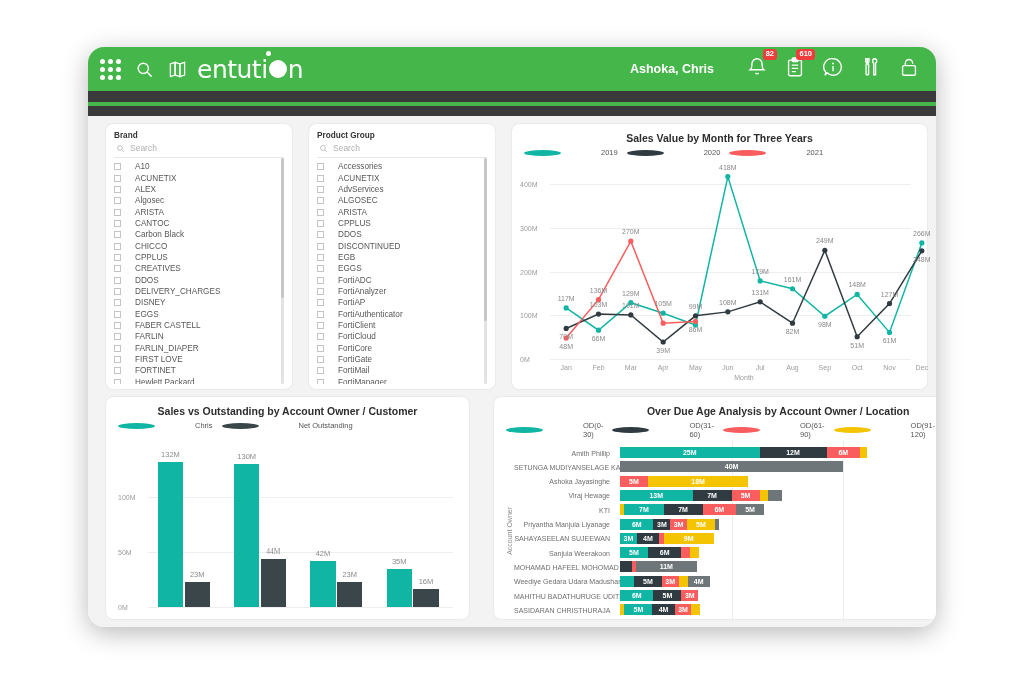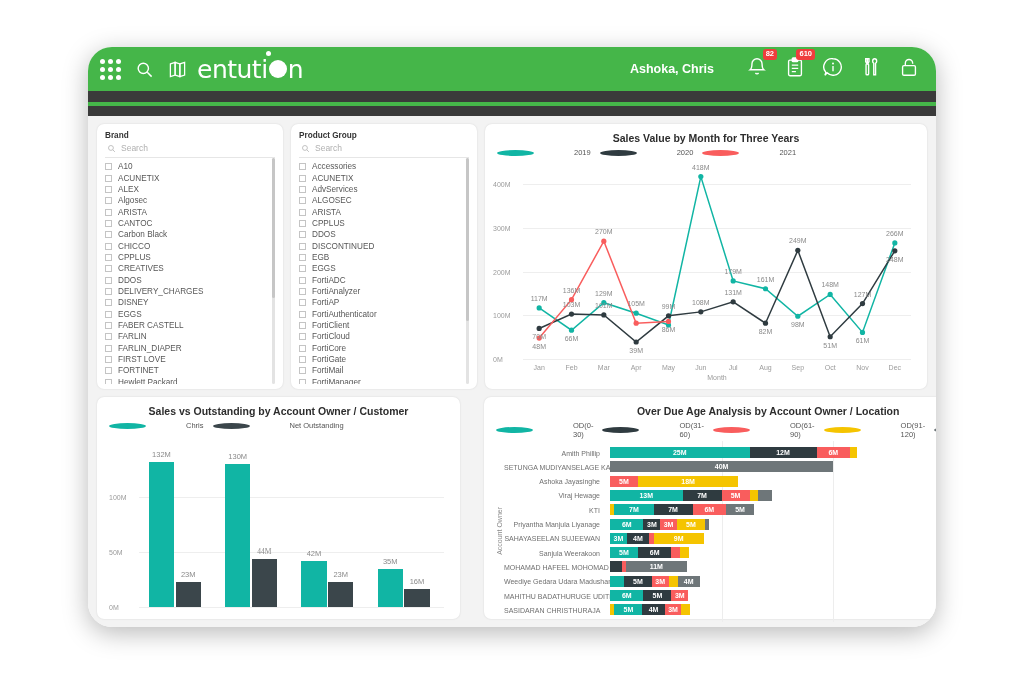--- a/index.html
+++ b/index.html
@@ -6,21 +6,21 @@
   html, body {
     width: 1024px; height: 685px;
     background: #ffffff;
     font-family: "Liberation Sans", sans-serif;
     overflow: hidden;
   }
   .frame {
     position: absolute; left: 88px; top: 47px;
     width: 848px; height: 580px;
     background: #ffffff;
-    border-radius: 24px;
+    border-radius: 16px;
     overflow: hidden;
     box-shadow: 0 6px 26px rgba(0,0,0,0.28);
   }
   
   .topbar {
     height: 44px; background: #45b649;
     display: flex; align-items: center; padding: 0 0 0 12px;
     position: relative;
   }
   .grid-icon { display: grid; grid-template-columns: repeat(3, 5px); gap: 3px; margin-right: 14px; }
@@ -53,31 +53,32 @@
   .darkbar { height: 11px; background: #3a3a3a; }
   .greenline { height: 4px; background: #45b649; }
   .darkbar2 { height: 10px; background: #3a3a3a; }
 
   
   .canvas {
     background: #f3f3f3; padding: 8px 9px; height: calc(100% - 69px);
     display: flex; flex-direction: column; gap: 8px;
   }
   .row1 { display: flex; gap: 8px; height: 265px; }
-  .row2 { display: flex; gap: 24px; flex: 1; }
+  .row2 { display: flex; gap: 16px; flex: 1; }
   .card {
     background: #fff; border-radius: 7px; position: relative;
     box-shadow: 0 0 2px rgba(0,0,0,0.13);
+    margin-left: 9px;
   }
   .slicer { width: 186px; padding: 7px 8px 5px 8px; display: flex; flex-direction: column; }
   .slicer-title { font-size: 8.2px; color: #333; font-weight: bold; margin-bottom: 3px; }
   .search-row { display: flex; align-items: center; gap: 5px; padding: 0 0 4px 2px; border-bottom: 1px solid #e6e6e6; }
   .search-row .ph { font-size: 8.5px; color: #b0b0b0; }
   .list { flex: 1; overflow: hidden; position: relative; padding-top: 3px; }
-  .li { display: flex; align-items: center; gap: 6px; height: 11.35px; }
+  .li { display: flex; align-items: center; gap: 14px; height: 11.35px; }
   .cb { width: 7px; height: 7px; border: 1px solid #c4c4c4; background: #fff; flex: none; }
   .li span { font-size: 8.2px; color: #575757; white-space: nowrap; }
   .sbar { position: absolute; top: 0; right: 0; width: 3px; background: #e3e3e3; border-radius: 2px; }
   .sthumb { position: absolute; top: 0; right: 0; width: 3px; background: #c6c6c6; border-radius: 2px; }
 
   .chart-card { flex: 1; padding: 6px 8px 4px 8px; display: flex; flex-direction: column; }
   .ctitle { text-align: center; font-size: 10.5px; color: #2d2d2d; font-weight: bold; padding: 2px 0 1px; }
   .legend { display: flex; align-items: center; gap: 9px; padding: 3px 0 0 4px; }
   .lg { display: flex; align-items: center; gap: 3px; }
   .dot { width: 6px; height: 6px; border-radius: 50%; display: block; }

